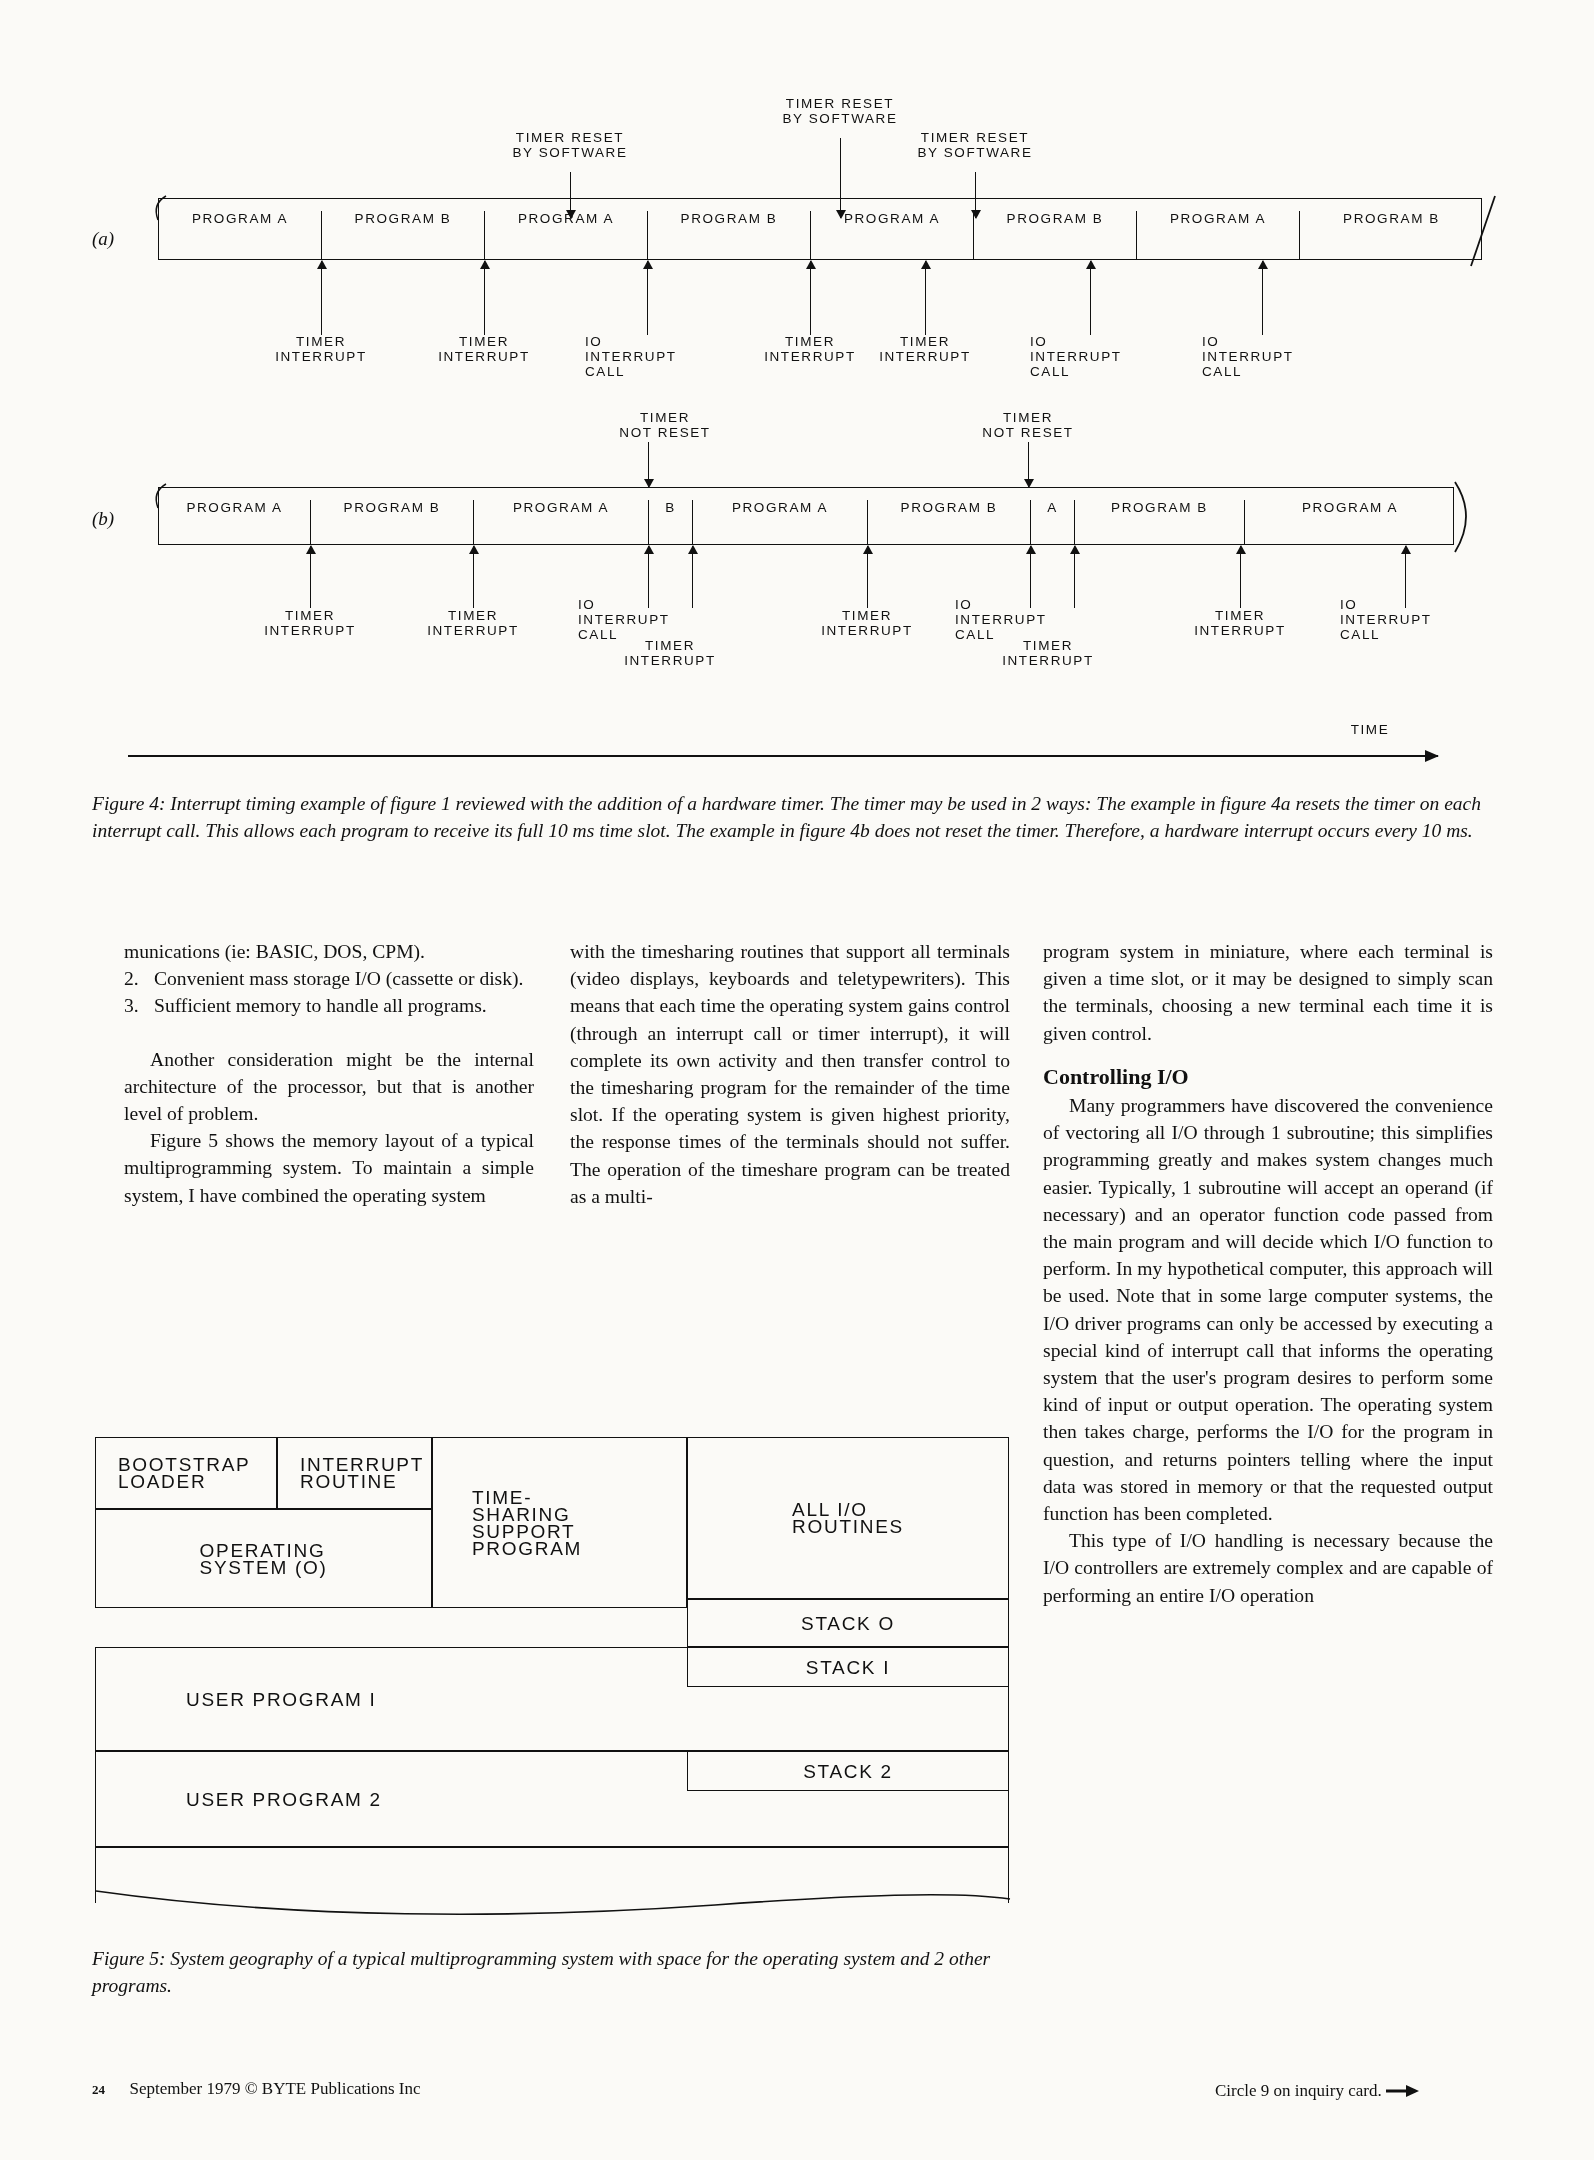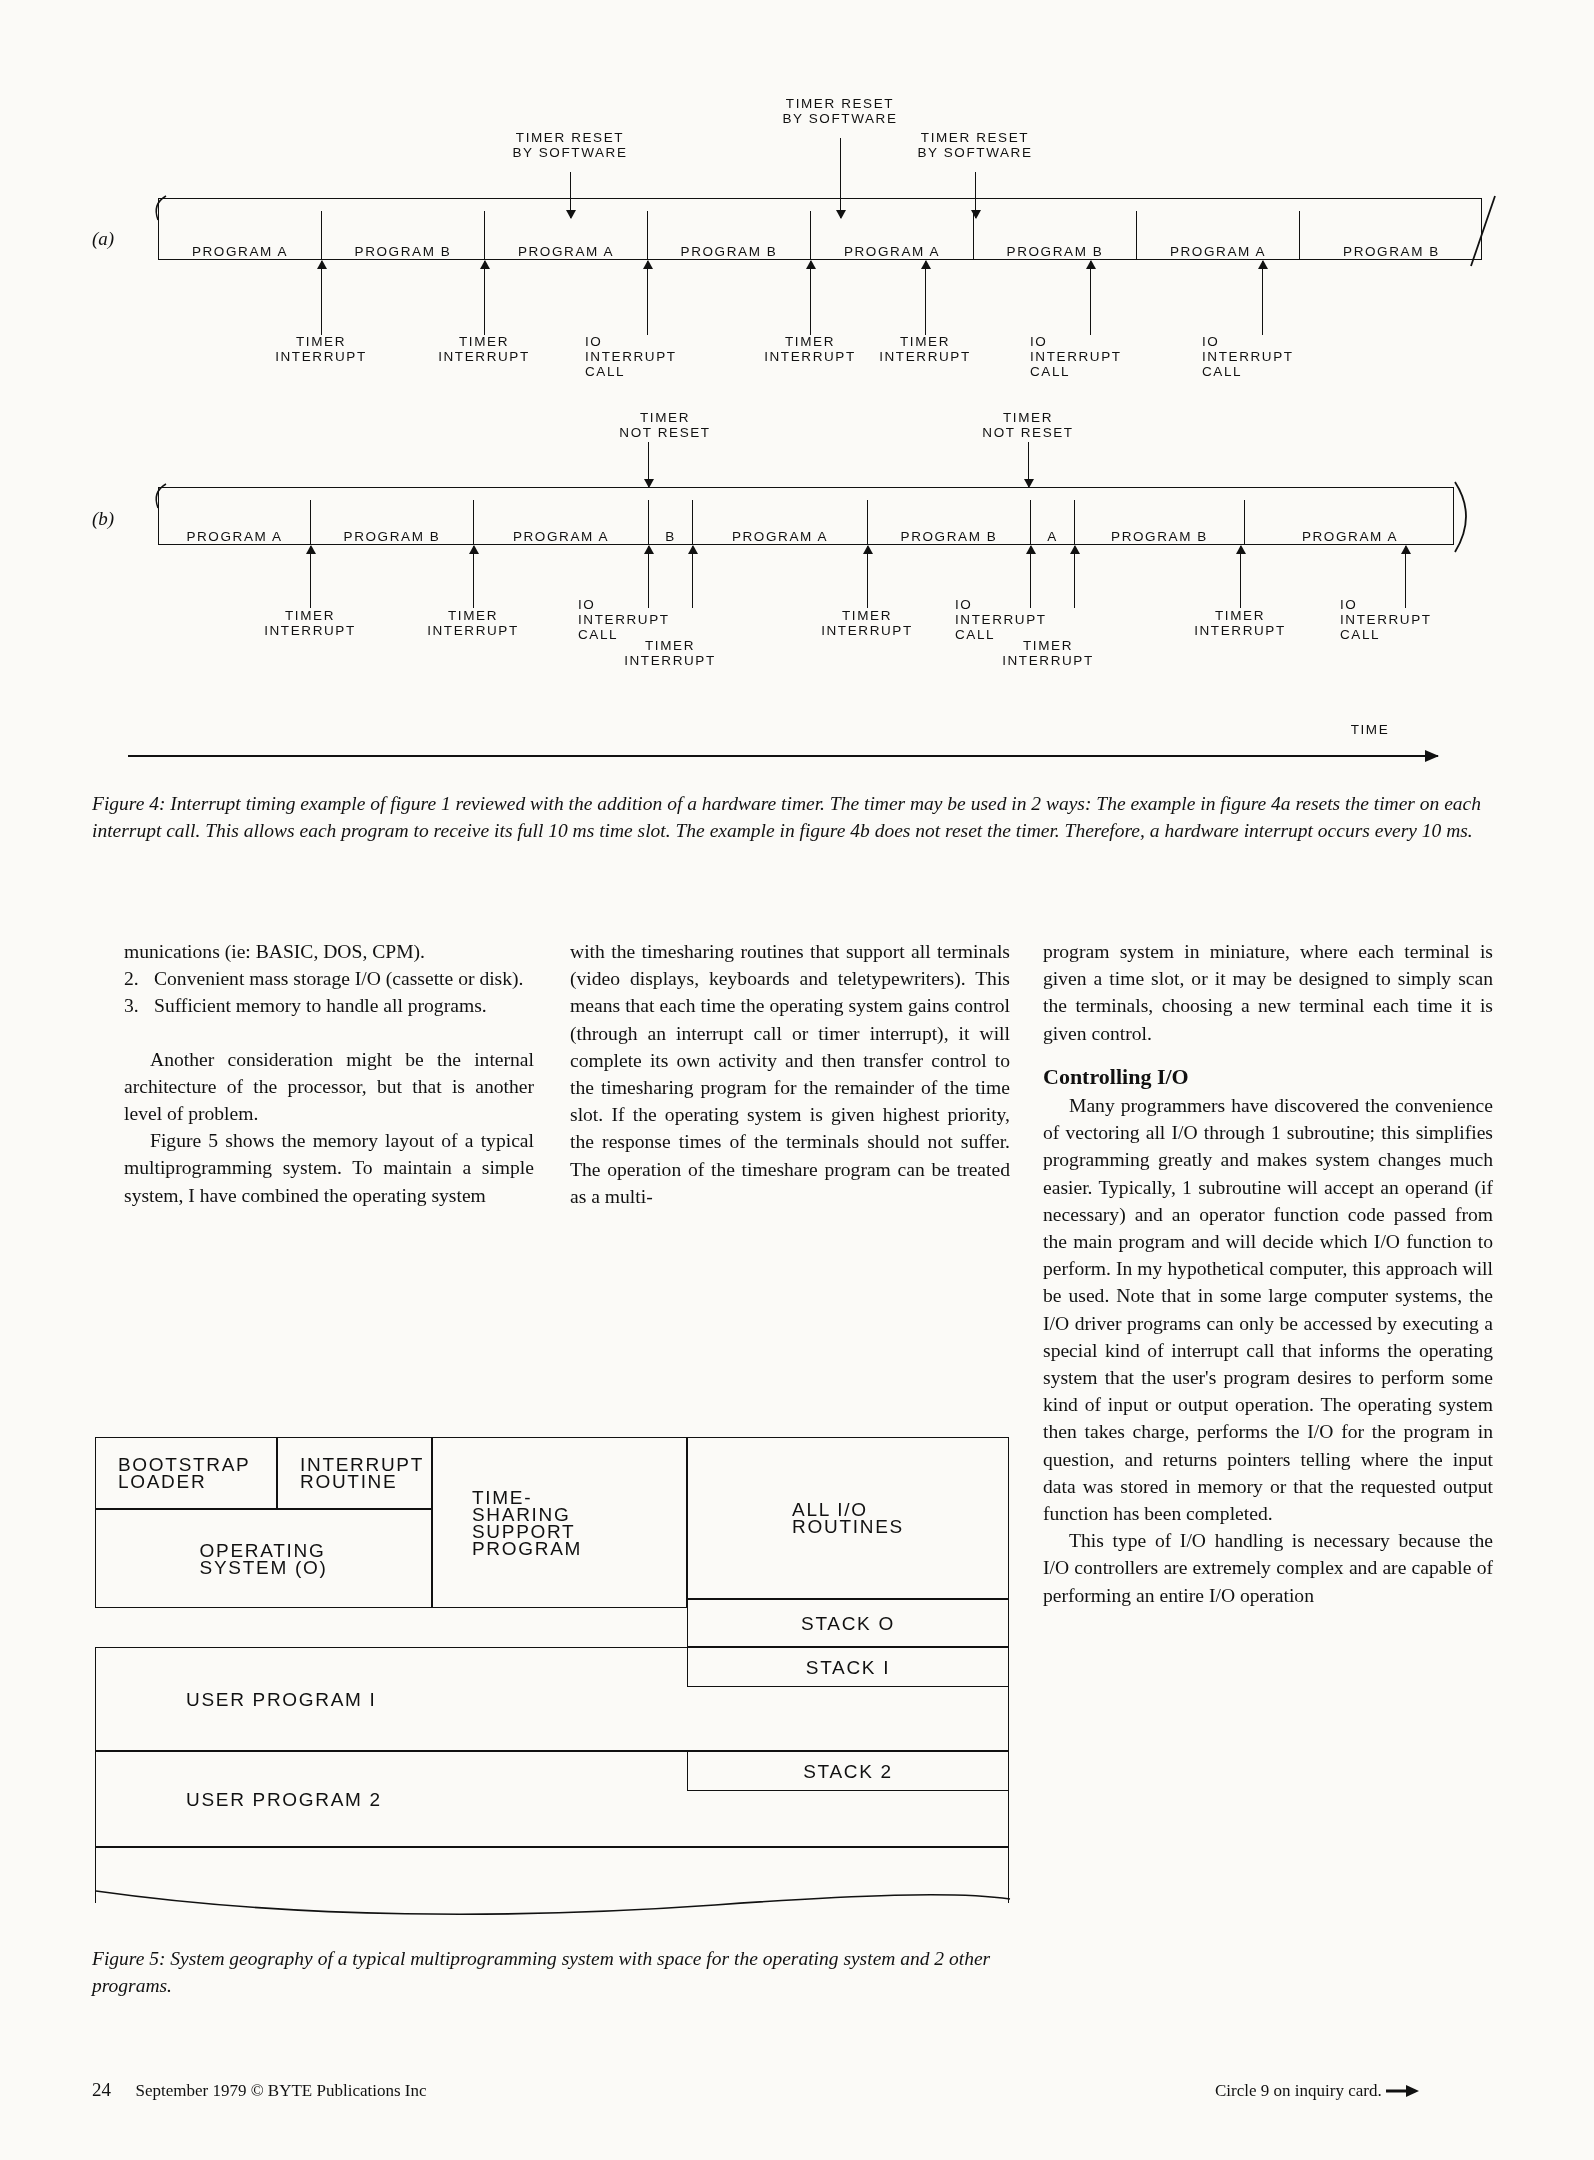--- a/index.html
+++ b/index.html
@@ -26,21 +26,21 @@
   .tech.left{text-align:left;}
 
   
   #fig4{position:absolute;left:0;top:0;width:1594px;height:790px;}
 
   .band{position:absolute;border:1.6px solid #111;box-sizing:border-box;}
   .band .cell{
     position:absolute;top:12px;bottom:0;
     border-right:1.6px solid #111;
     box-sizing:border-box;
-    display:flex;align-items:flex-end;justify-content:center;
+    display:flex;align-items:flex-start;justify-content:center;
   }
   .band .cell:last-child{border-right:none;}
 
   
   .vline{position:absolute;width:1.4px;background:#111;}
   .arrow-down::after{
     content:"";position:absolute;left:-4.4px;bottom:-1px;
     width:0;height:0;border-left:5.2px solid transparent;
     border-right:5.2px solid transparent;border-top:9px solid #111;
   }
@@ -112,21 +112,21 @@
   }
   .f5-lbl-left .t{padding-left:22px;}
   .f5-lbl-center{justify-content:center;}
 
   
   .footer{
     position:absolute;
     font-family:"Liberation Serif", serif;
     font-size:17px;color:#111;
   }
-  .footer .pg{font-weight:normal;font-size:19px;}
+  .footer .pg{font-weight:bold;font-size:13px;}
   .arrowglyph{display:inline-block;transform:translateY(2px);}
 </style>
 </head>
 <body>
 
 <div class="page">
 
   <div id="fig4">
 
     <div class="lab tech" style="left:470px;top:130px;width:200px;">TIMER RESET

